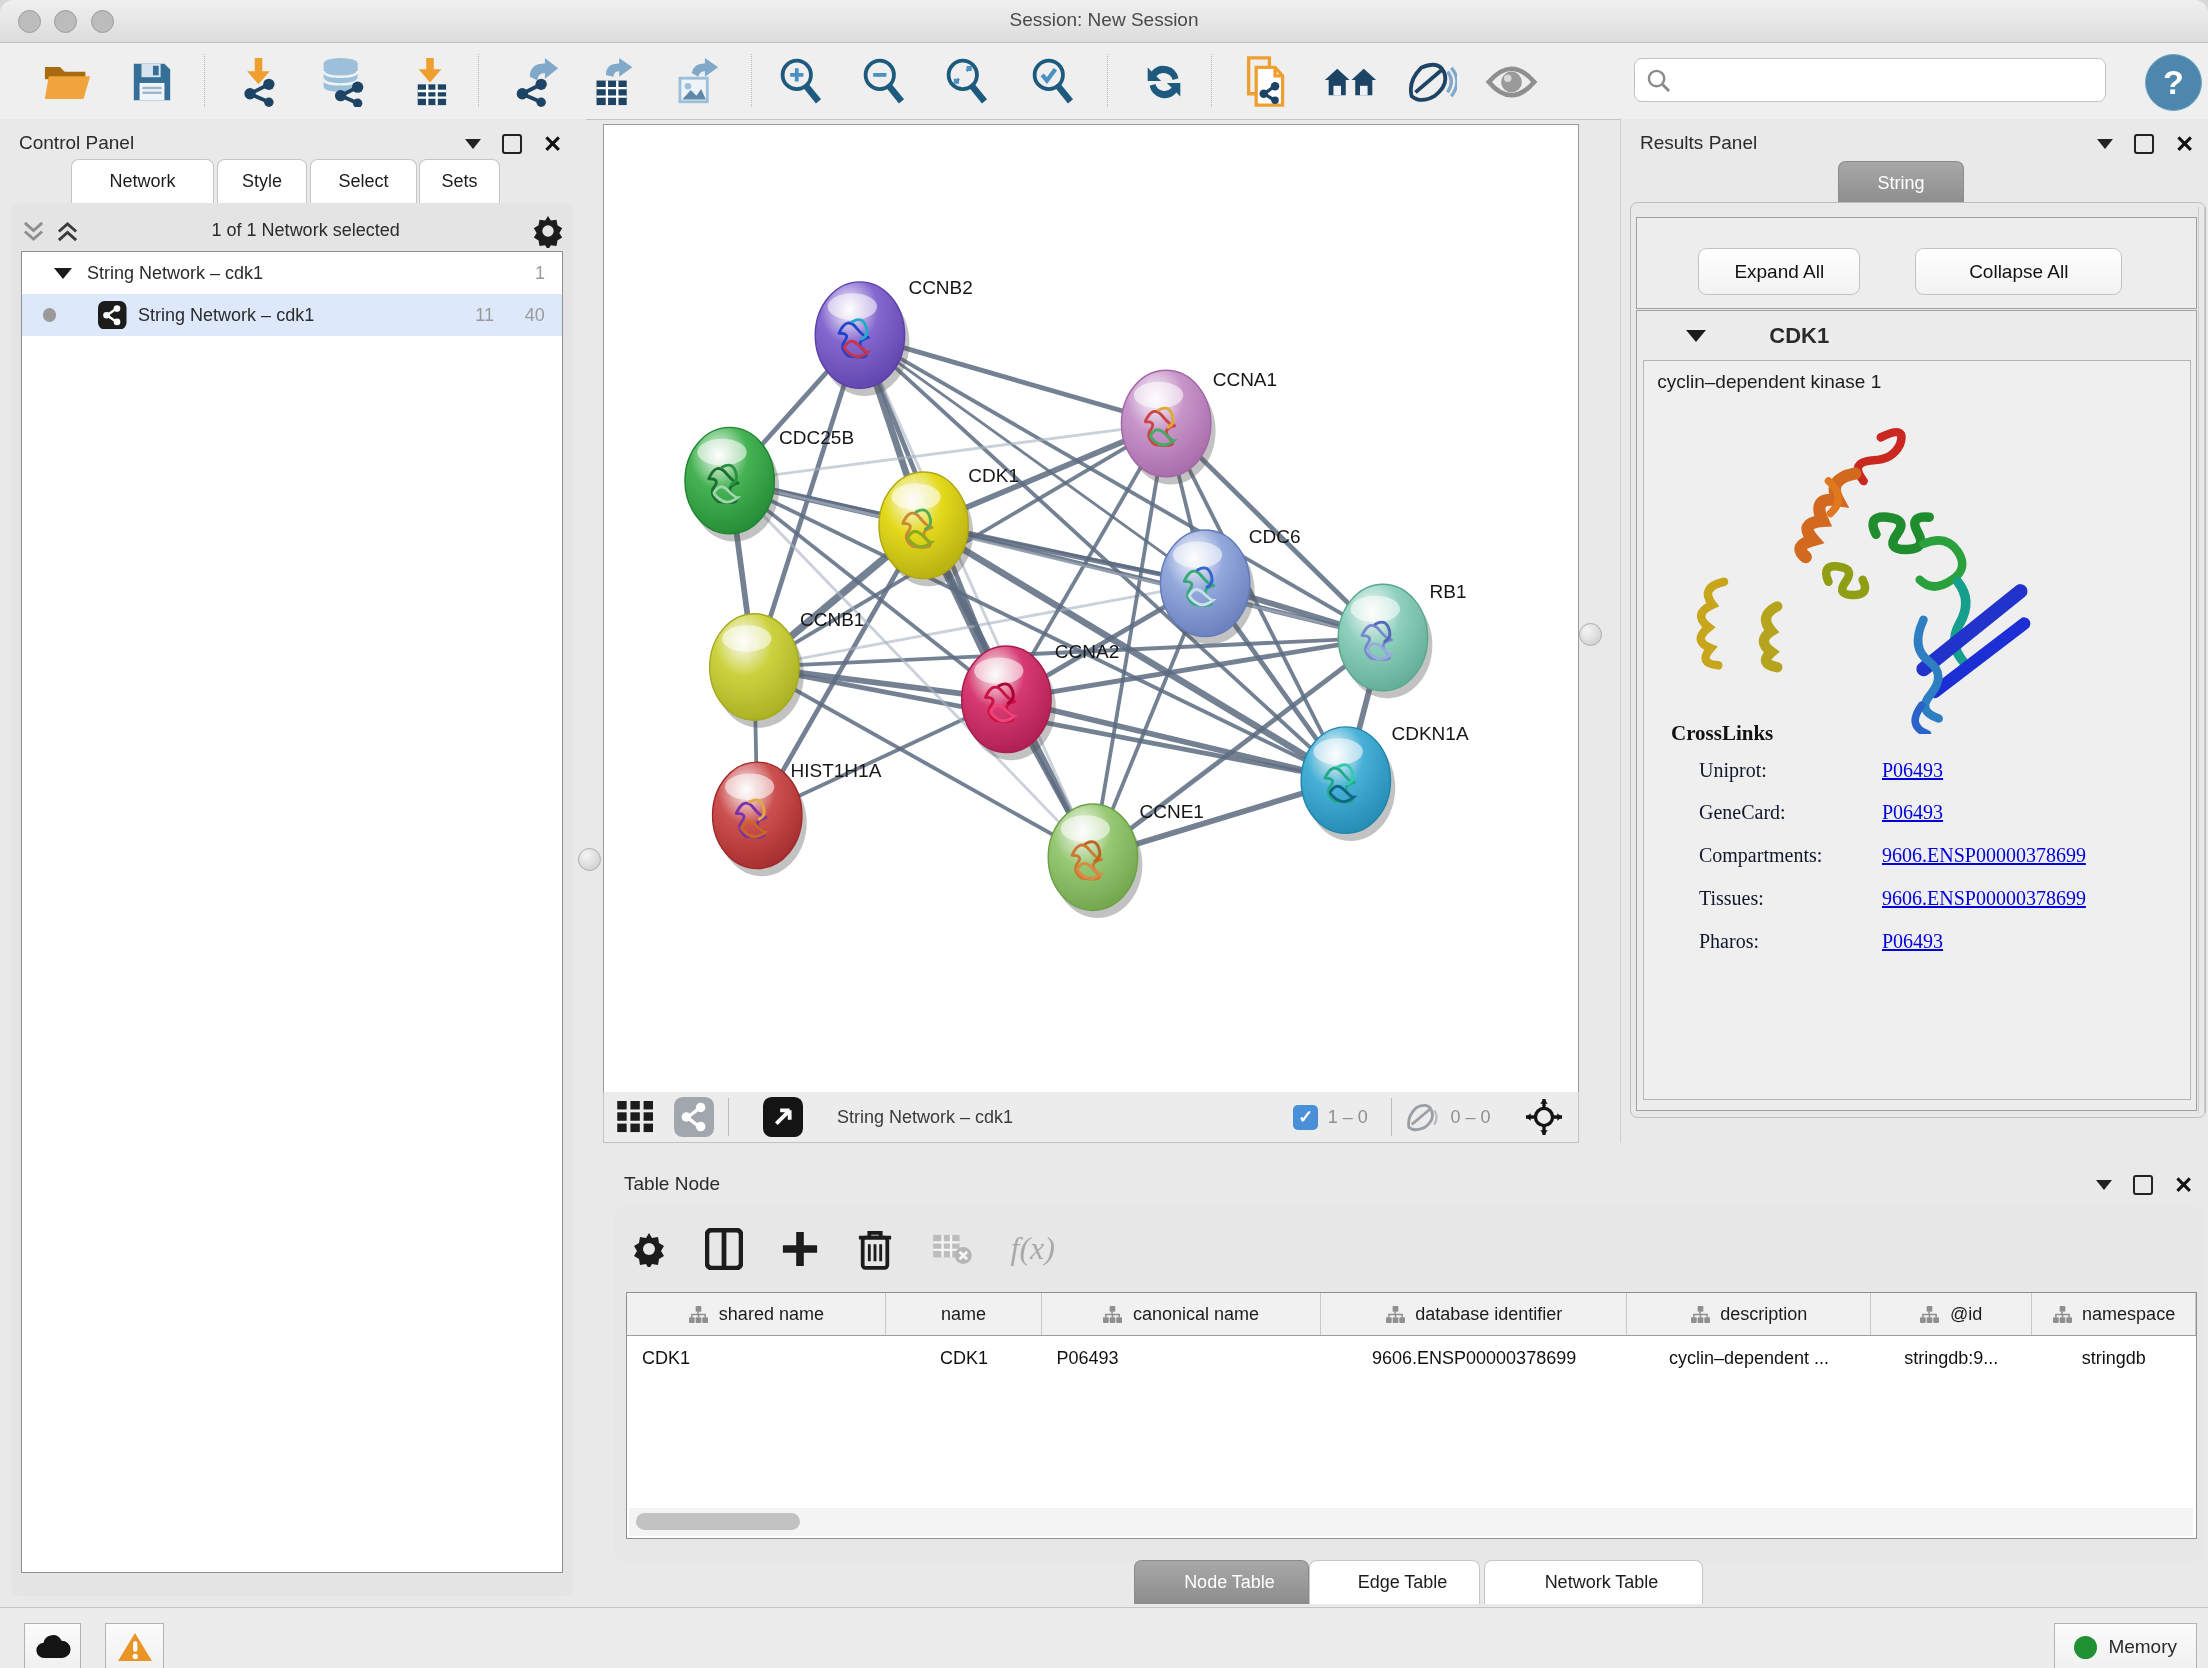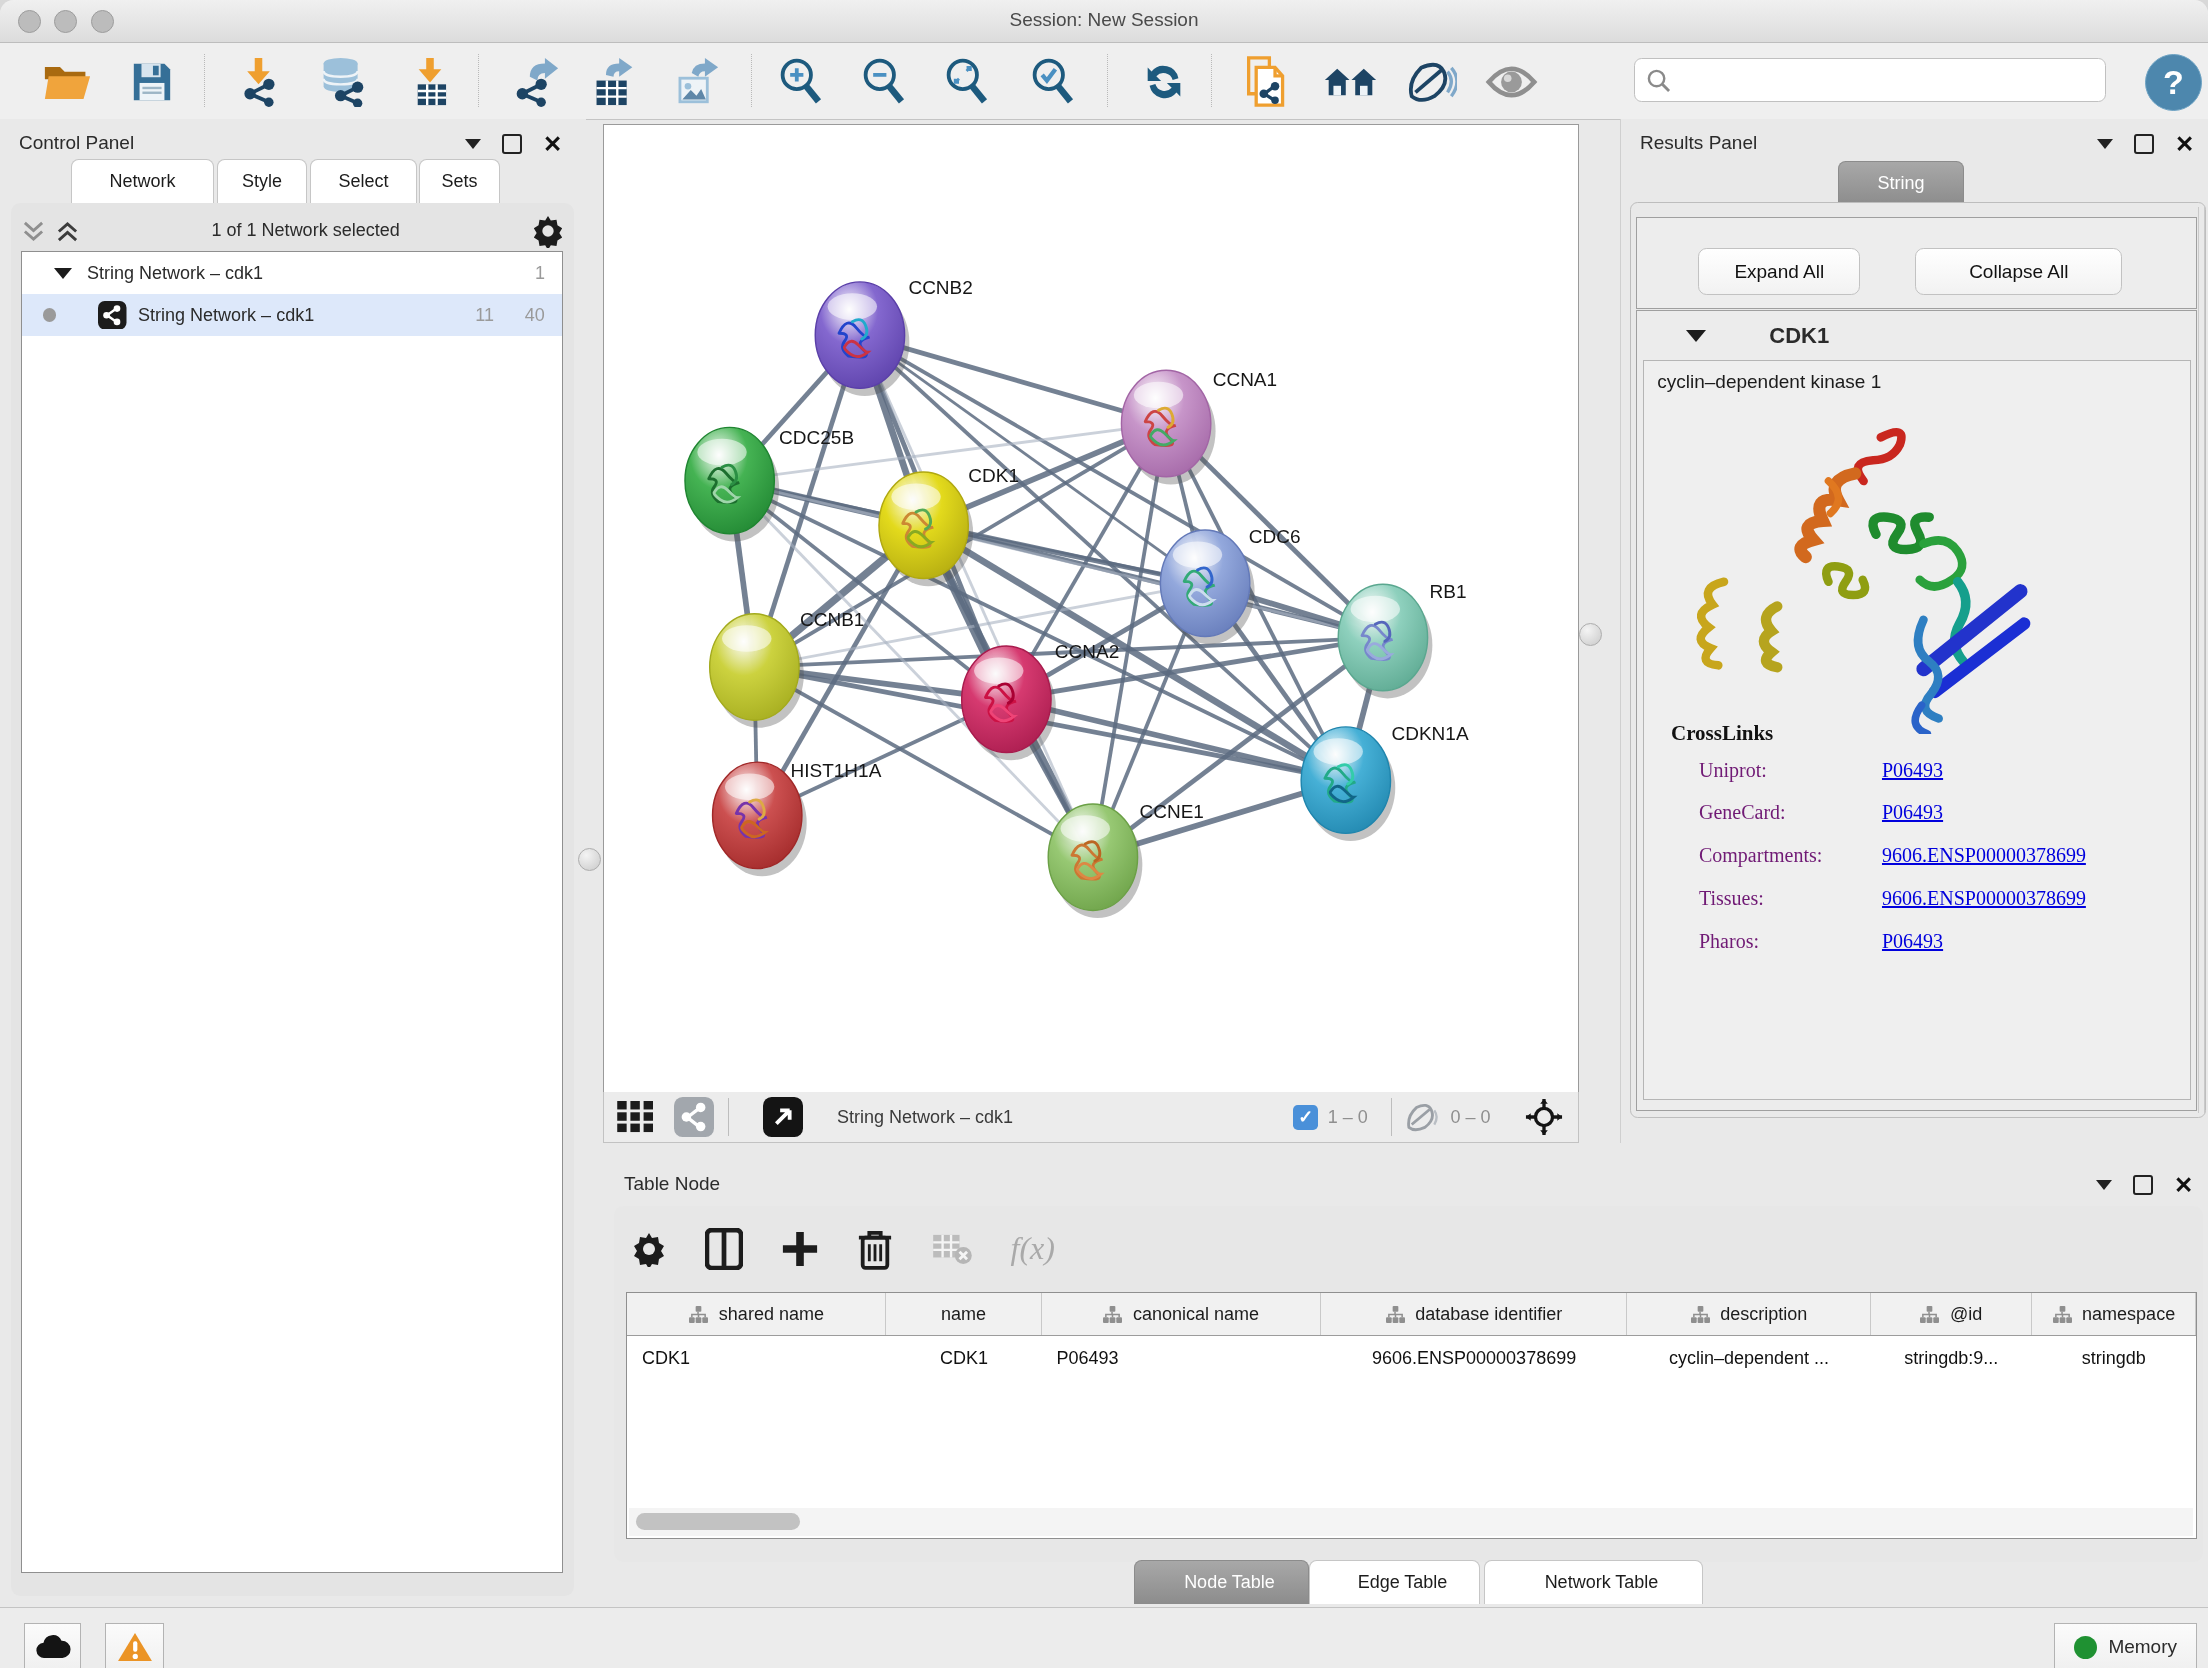--- a/index.html
+++ b/index.html
@@ -53,21 +53,21 @@
 
   
   .rp-outer{left:1628px;top:202px;width:574px;height:914px;background:#e9e9e9;border:1px solid #bdbdbd;border-radius:7.6px;}
   .rp-expbox{position:absolute;left:5.7px;top:14.3px;width:559px;height:90px;background:#ededed;border:1px solid #9f9f9f;}
   .rp-btn{position:absolute;top:30px;height:45px;background:linear-gradient(#ffffff,#f2f2f2);border:1px solid #c2c2c2;border-radius:8.6px;display:flex;align-items:center;justify-content:center;font-size:19px;color:#111;}
   .rp-gene{position:absolute;left:5.7px;top:107px;width:559px;height:799px;border:1px solid #9f9f9f;background:#ececec;}
   .rp-gene-hdr{position:absolute;left:0;top:0;width:100%;height:49px;display:flex;align-items:center;}
   .rp-gene-body{position:absolute;left:5.7px;top:49px;width:546px;height:738px;border:1px solid #b5b5b5;background:#efefef;}
   .rp-desc{position:absolute;left:13.3px;top:9.5px;font-size:19px;color:#1c1c1c;}
   .xlink-head{position:absolute;left:27px;font-family:"Liberation Serif",serif;font-weight:bold;font-size:21px;color:#111;}
-  .xlink-label{position:absolute;left:55px;font-family:"Liberation Serif",serif;font-size:20px;color:#701a75;}
+  .xlink-label{position:absolute;left:55px;font-family:"Liberation Serif",serif;font-size:20px;color:#0f172a;}
   .xlink-val{position:absolute;left:238px;font-family:"Liberation Serif",serif;font-size:20px;color:#0000dd;text-decoration:underline;}
   .rp-scroll{position:absolute;left:567px;top:3.8px;width:5.7px;height:906px;border-left:1px solid #c9c9c9;border-right:1px solid #c9c9c9;}
 
   
   .tp-box{left:613px;top:1206px;width:1589px;height:356px;background:#e7e7e7;border-radius:9.5px;}
   .tp-toolbar{position:absolute;left:17px;top:11.4px;height:63px;display:flex;align-items:center;gap:38px;}
   .fx{font-family:"Liberation Serif",serif;font-style:italic;font-size:32px;color:#a9a9a9;}
   .tp-table{position:absolute;left:12.4px;top:86px;width:1571px;height:247px;background:#fff;border:1.9px solid #8f8f8f;box-sizing:border-box;}
   .thead{display:flex;height:42px;background:#f1f1f1;border-bottom:1px solid #9c9c9c;}
   .th{display:flex;align-items:center;justify-content:center;gap:9.5px;font-size:18px;color:#1c1c1c;border-right:1px solid #c9c9c9;box-sizing:border-box;overflow:hidden;white-space:nowrap;}

